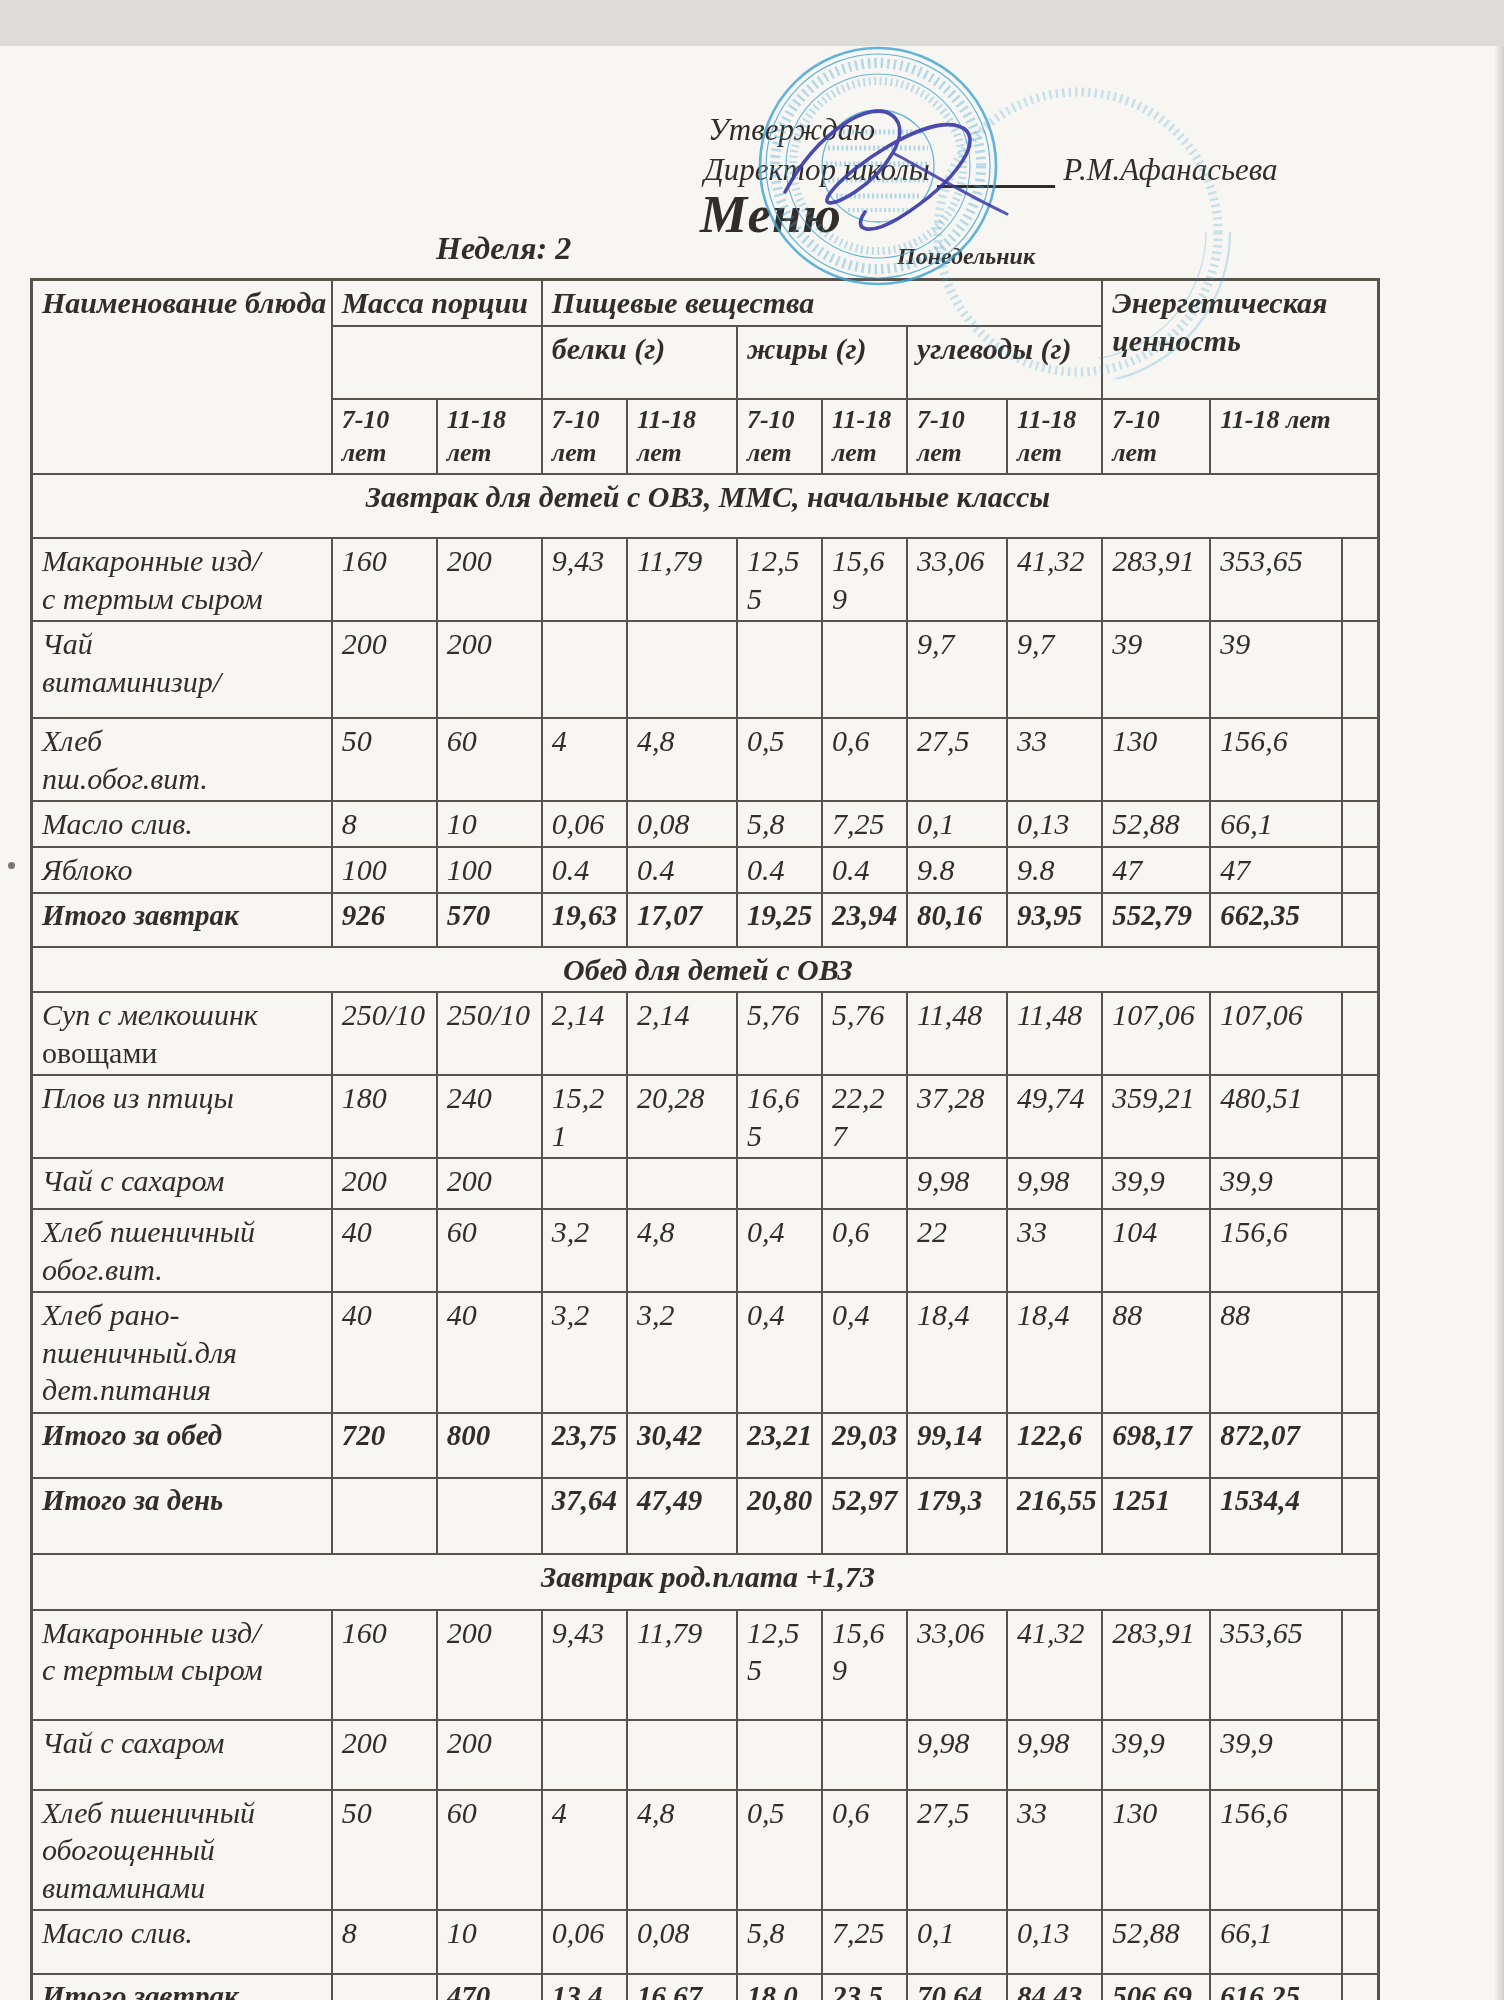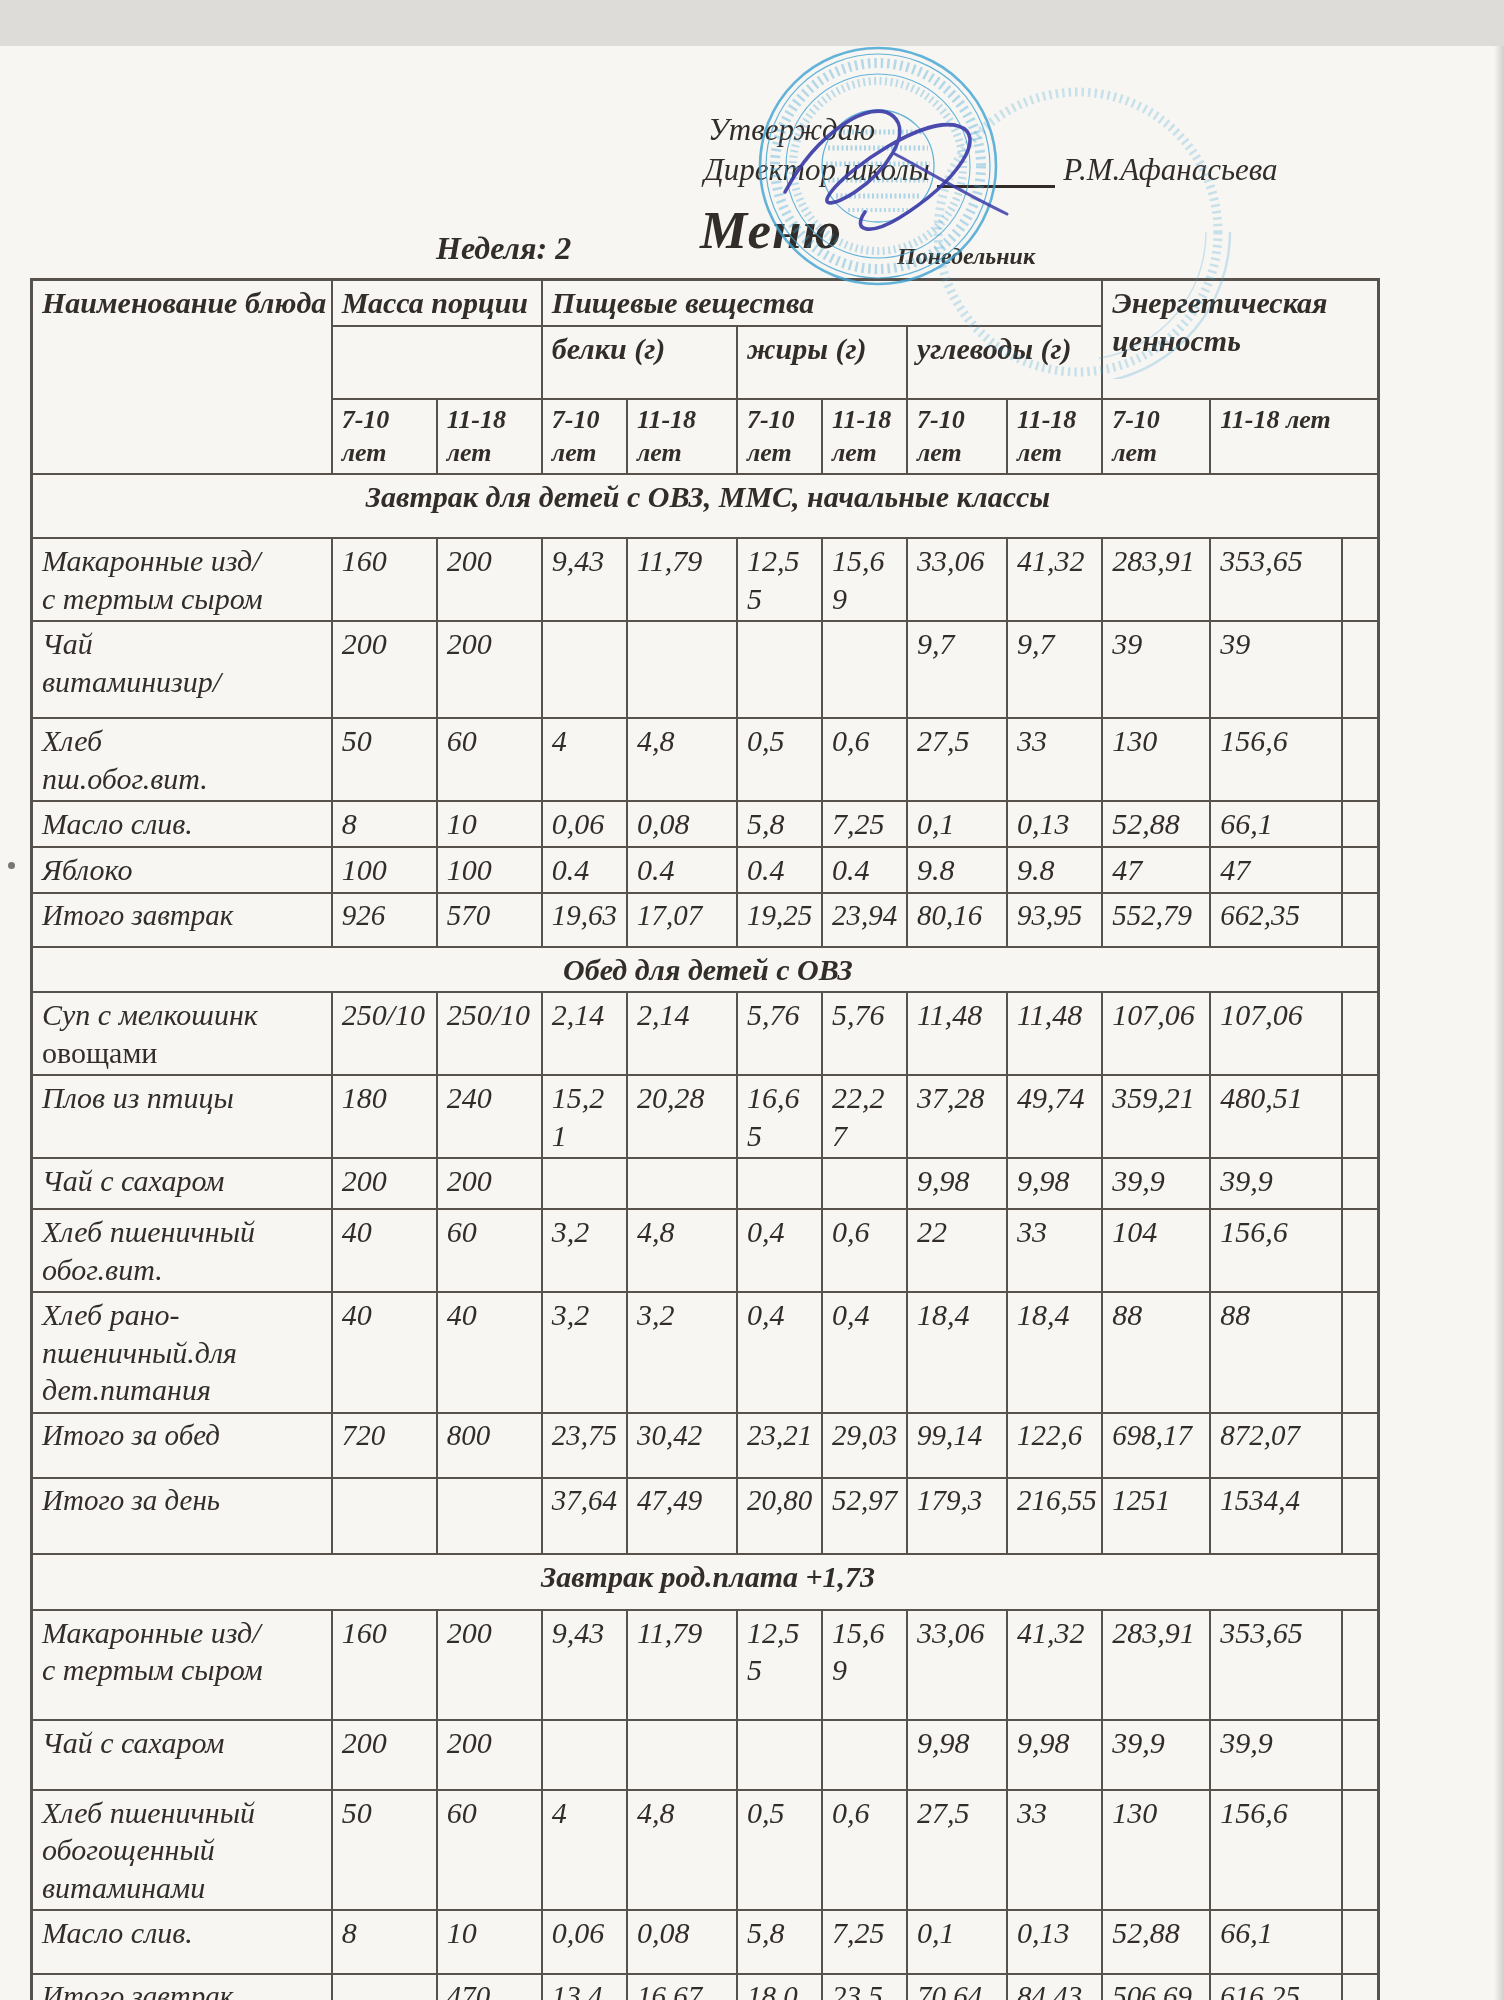--- a/index.html
+++ b/index.html
@@ -10,21 +10,21 @@
     font-family:"Liberation Serif", serif;
     color:var(--ink,#322d29);
     overflow:hidden;
     margin-top:46px;
   }
   
   .hdr{position:absolute;font-style:italic;white-space:pre;z-index:2;}
   .hdr-approve{left:708px;top:66px;font-size:31px;}
   .hdr-director{left:704px;top:106px;font-size:31px;}
   .sig-line{display:inline-block;width:118px;border-bottom:3px solid var(--ink,#322d29);line-height:1;}
-  .hdr-title{left:700px;top:154px;font-size:53px;font-weight:bold;letter-spacing:1px;font-style:italic;}
+  .hdr-title{left:700px;top:138px;font-size:53px;font-weight:bold;letter-spacing:1px;font-style:italic;}
   .hdr-week{left:436px;top:184px;font-size:32px;font-weight:bold;}
   .hdr-day{left:897px;top:197px;font-size:24px;font-weight:bold;}
   
   .stamp{position:absolute;left:726px;top:-12px;z-index:3;pointer-events:none;}
   .stamp *{stroke:var(--stamp,#3fa3d4);fill:none;}
   .signature{position:absolute;left:775px;top:44px;z-index:4;pointer-events:none;}
   .signature path{stroke:var(--sig,#3c3ca8);fill:none;stroke-linecap:round;}
   
   .menu-table{
     position:absolute;left:30px;top:232px;
@@ -43,21 +43,21 @@
   .hr1{height:40px;}
   .hr2{height:73px;}
   .hr3{height:58px;}
   .hr3 td{font-size:26px;line-height:1.3;}
   .band{
     font-weight:bold;font-size:35px;text-align:center;
     padding:4px 0 2px 0;line-height:1.15;vertical-align:middle;
   }
   .name-cell{padding-left:12px;line-height:1.3;}
   .val-cell{line-height:1.25;}
-  .tot td{font-weight:normal;font-size:29px;}
+  .tot td{font-weight:bold;font-size:29px;}
   .upright{font-style:normal;}
   
   .scan-edge{position:absolute;right:0;top:0;width:10px;height:2000px;
     background:linear-gradient(to right, rgba(0,0,0,0), rgba(90,88,84,.25));z-index:5;}
   .scan-speck{position:absolute;left:8px;top:816px;width:7px;height:7px;border-radius:50%;
     background:#5a554f;opacity:.8;z-index:5;}
 </style>
 </head>
 <body>
 

